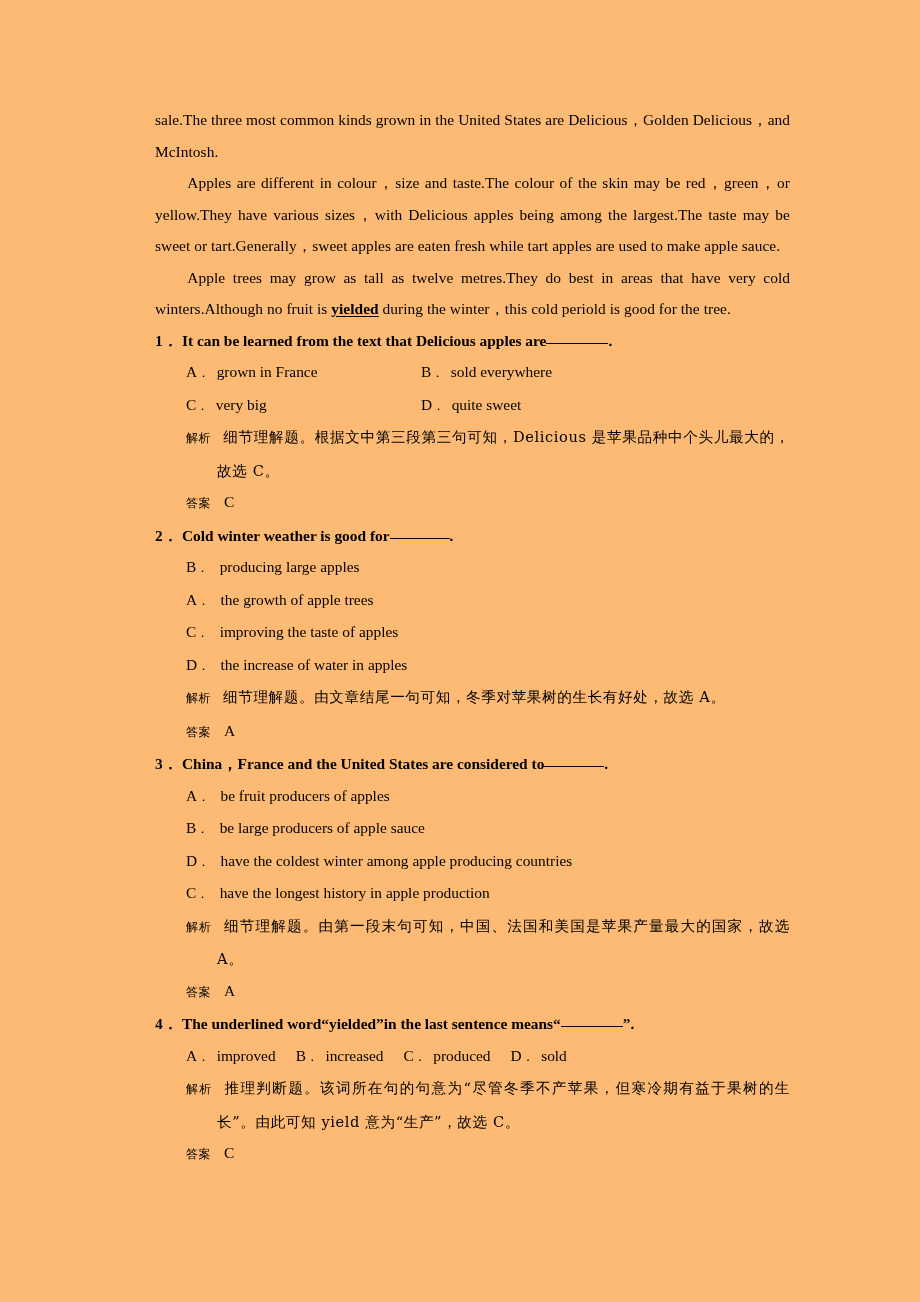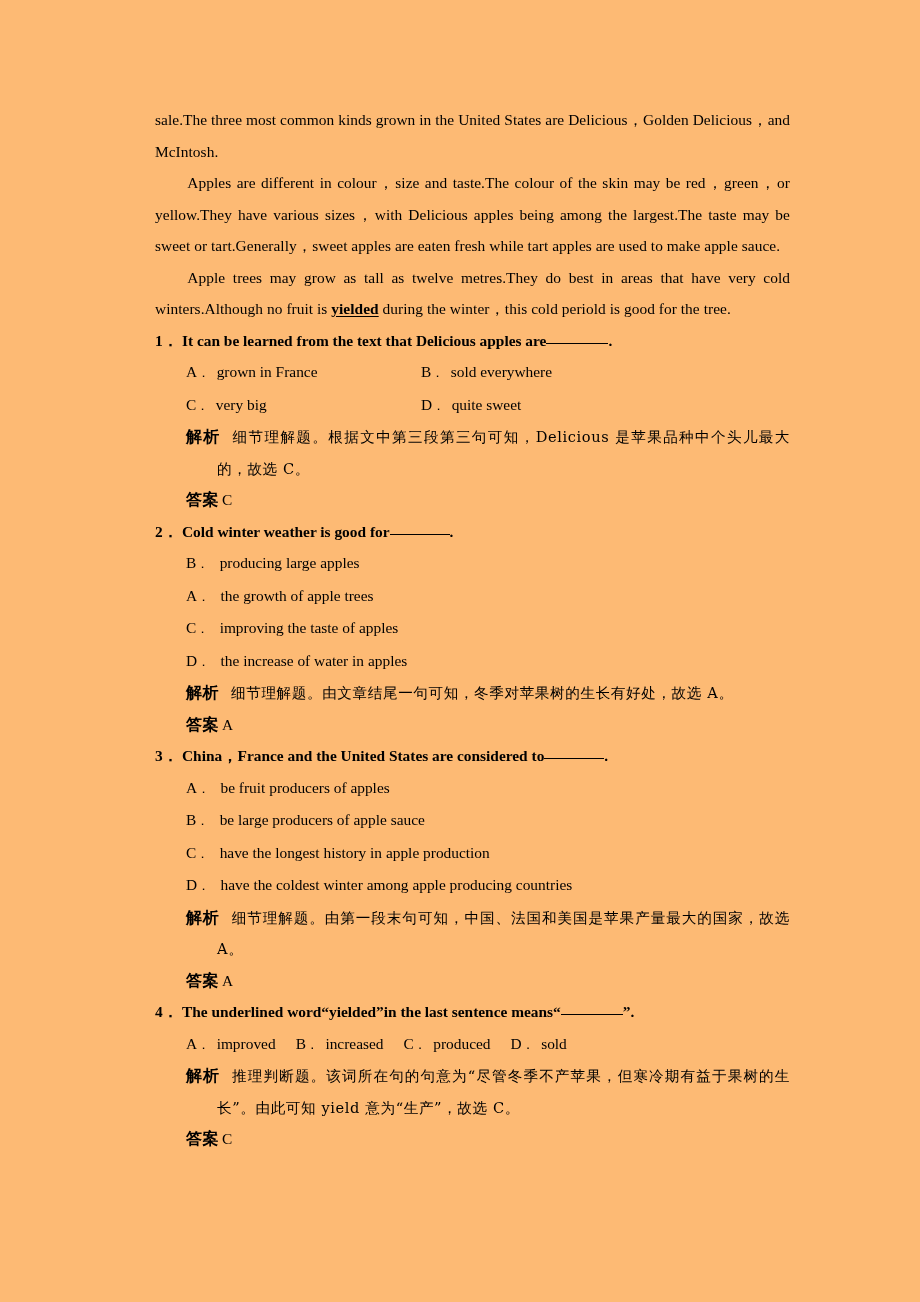--- a/index.html
+++ b/index.html
@@ -116,26 +116,26 @@
     text-align: justify;
     text-justify: inter-ideograph;
   }
   .analysis {
     text-indent: -31px;
     padding-left: 62px;
   }
   .analysis .lead,
   .answer .lead {
     font-family: "DejaVu Sans", "Liberation Sans", sans-serif;
-    font-weight: bold;
-    font-size: 16px;
+    font-weight: normal;
+    font-size: 12px;
     letter-spacing: .5px;
   }
   .analysis .lead { margin-right: 12px; }
-  .answer .lead  { margin-right: 3px; }
+  .answer .lead  { margin-right: 13px; }
   .cn {
     font-family: "DejaVu Serif", "Liberation Serif", serif;
     font-size: 14.6px;
     letter-spacing: .6px;
   }
   .answer .val {
     font-size: 15.4px;
   }
 </style>
 </head>
@@ -228,30 +228,30 @@
         </span>
       </div>
       <div class="opt-row stacked">
         <span class="opt">
           <span class="opt-label"><span>B</span><span class="cjk-dot">．</span></span>
           <span class="opt-text">be large producers of apple sauce</span>
         </span>
       </div>
       <div class="opt-row stacked">
         <span class="opt">
+          <span class="opt-label"><span>D</span><span class="cjk-dot">．</span></span>
+          <span class="opt-text">have the coldest winter among apple producing countries</span>
+        </span>
+      </div>
+      <div class="opt-row stacked">
+        <span class="opt">
           <span class="opt-label"><span>C</span><span class="cjk-dot">．</span></span>
           <span class="opt-text">have the longest history in apple production</span>
         </span>
       </div>
-      <div class="opt-row stacked">
-        <span class="opt">
-          <span class="opt-label"><span>D</span><span class="cjk-dot">．</span></span>
-          <span class="opt-text">have the coldest winter among apple producing countries</span>
-        </span>
-      </div>
     </div>
 
     <p class="analysis"><span class="lead">解析</span><span class="cn">细节理解题。由第一段末句可知，中国、法国和美国是苹果产量最大的国家，故选 A。</span></p>
 
     <p class="answer"><span class="lead">答案</span><span class="val">A</span></p>
   </div>
 
   <div class="question-block">
     <p class="q-stem"><span class="q-num">4</span><span class="cjk-dot">．</span>&nbsp;<span>The underlined word“yielded”in the last sentence means“</span><span class="blank-line blank-sm"></span><span>”.</span></p>
 

